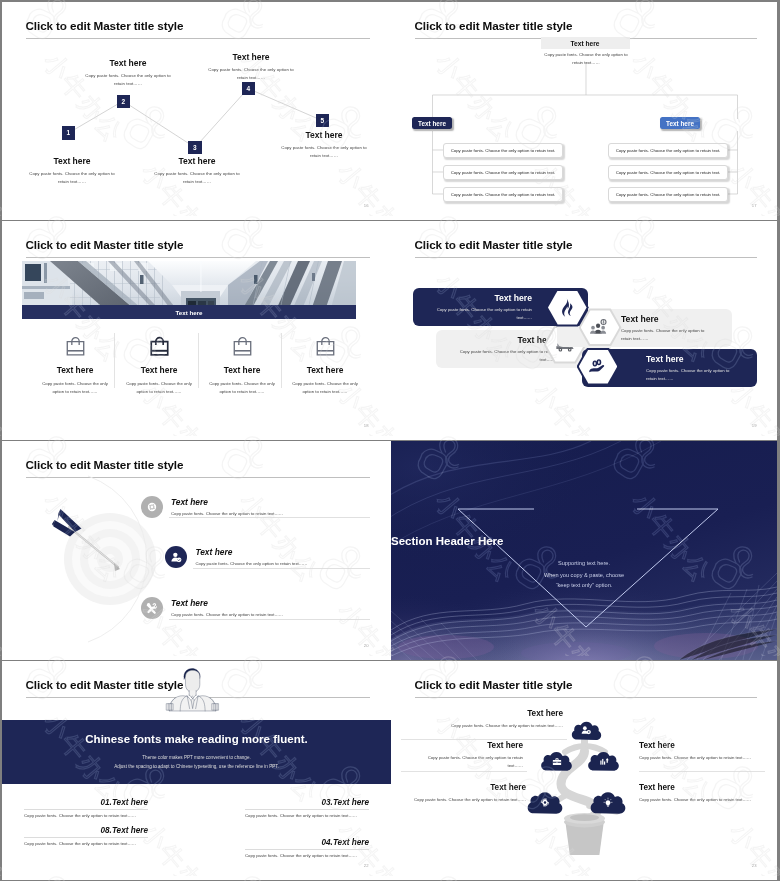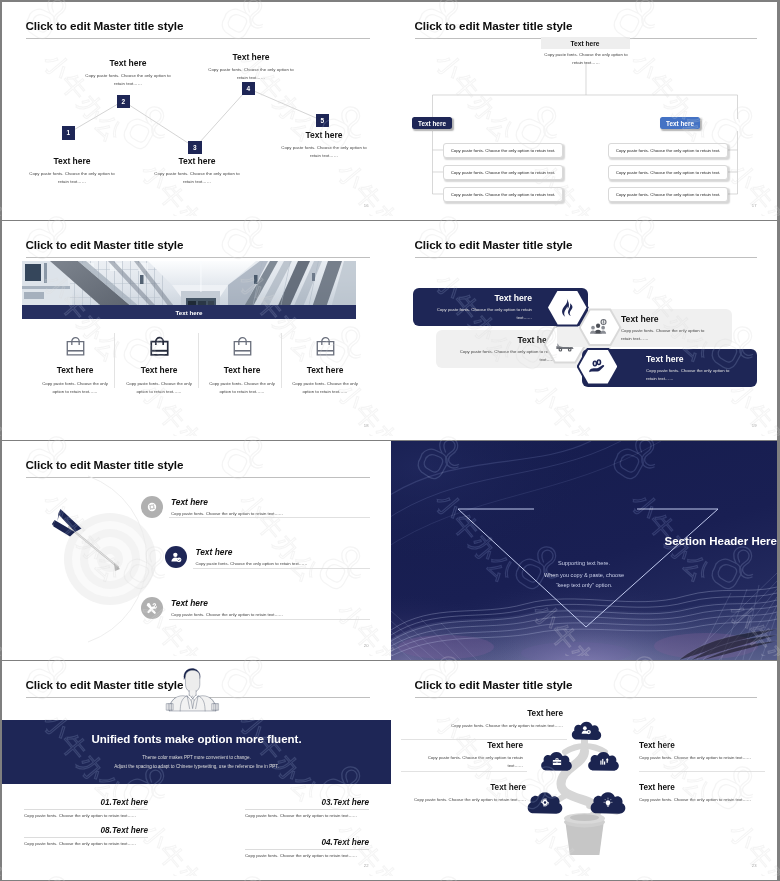--- a/index.html
+++ b/index.html
@@ -72,21 +72,21 @@
   .s5ic svg{position:absolute;left:4px;top:4px;width:14px;height:14px;}
   .s5tx{margin-left:8px;padding-top:1px;}
   .s5h{font-size:8.4px;font-weight:bold;font-style:italic;color:#111;margin-bottom:4px;}
   .s5b{font-size:4.3px;color:#3f3f3f;line-height:1.6;}
   .s5line{position:absolute;height:1px;background:#e0e0e0;z-index:2;}
   
   .s6bg{background:#232a63;}
   .s6art{position:absolute;left:0;top:0;}
   .s6num{position:absolute;left:0;right:0;top:41px;text-align:center;color:#fff;font-size:30px;
          font-weight:300;letter-spacing:1px;z-index:4;line-height:1;}
-  .s6head{position:absolute;left:0;right:0;top:94px;text-align:right;color:#fff;font-size:11.5px;font-weight:bold;z-index:4;}
+  .s6head{position:absolute;left:0;right:0;top:94px;text-align:left;color:#fff;font-size:11.5px;font-weight:bold;z-index:4;}
   .s6sub{position:absolute;left:0;right:0;text-align:center;color:#c9cfe8;font-size:5.6px;z-index:4;}
   .s6sub.s1{top:119px;}
   .s6sub.s2{top:131px;}
   .s6sub.s3{top:141px;}
   
   .biz{position:absolute;left:162px;top:3px;z-index:3;transform-origin:0 0;transform:scale(0.77);}
   .s7band{position:absolute;left:0;top:59px;width:389px;height:64px;background:#1e2656;z-index:4;
           display:flex;flex-direction:column;align-items:center;justify-content:center;}
   .s7h{font-size:11.5px;font-weight:bold;color:#fff;margin-bottom:9px;}
   .s7s{font-size:4.6px;color:#dcdcdc;line-height:1.9;}
@@ -653,21 +653,21 @@
         <path d="M44.1 121c-1.3 3.4-3.2 5.6-4.7 6.8"></path>
         <path d="M27.8 134c1.7 3 3.8 5 5.5 6"></path>
         <path d="M43.5 134c-1.2 3-2.5 5-3.7 6"></path>
         </g>
 
         <path d="M25.6 141.5c-2.9.9-5.9 2.6-6.5 4.8-.7 2.2.8 4.4 4.3 4.4h10.1c1.5 0 2.2-.8 2.2-2.2v-7z" fill="#1b2a52" stroke="#1b2a52"></path>
         <path d="M50.6 141.5c2.9.9 5.9 2.6 6.5 4.8.7 2.2-.8 4.4-4.3 4.4H42.7c-1.5 0-2.2-.8-2.2-2.2v-7z" fill="#1b2a52" stroke="#1b2a52"></path>
       </g>
     </svg>
     <div class="s7band">
-      <div class="s7h">Unified fonts make option more fluent.</div>
+      <div class="s7h">Chinese fonts make reading more fluent.</div>
       <div class="s7s">Theme color makes PPT more convenient to change.</div>
       <div class="s7s">Adjust the spacing to adapt to Chinese typesetting, use the reference line in PPT.</div>
     </div>
     <div class="s7it" style="left:22px;top:137px;width:124px">
       <div class="s7l">01.Text here</div>
       <div class="s7ln"></div>
       <div class="s7b">Copy paste fonts. Choose the only option to retain text……</div>
     </div>
     <div class="s7it" style="left:22px;top:165px;width:124px">
       <div class="s7l">08.Text here</div>

